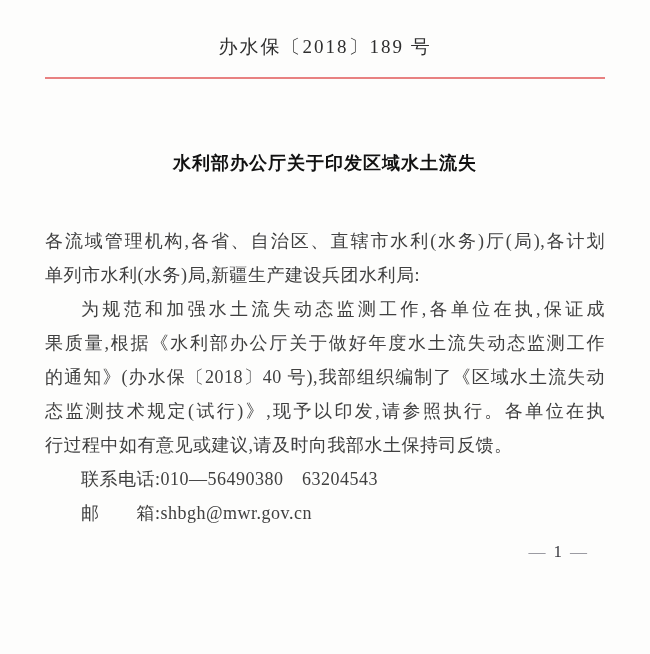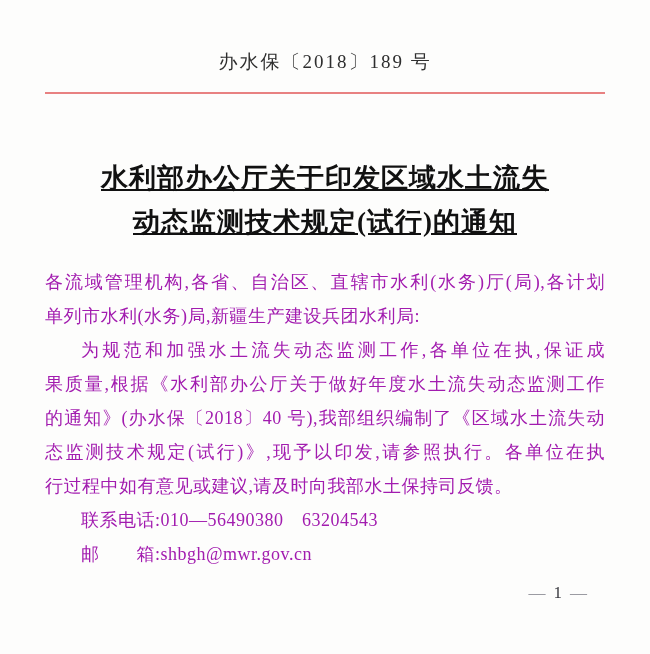--- a/index.html
+++ b/index.html
@@ -17,43 +17,41 @@
     box-sizing: border-box;
     padding-top: 34px;
     position: relative;
   }
   .doc-number {
     text-align: center;
     font-size: 19px;
     line-height: 26px;
     letter-spacing: 2px;
     color: #2e2e2e;
-    margin-top: 15px;
   }
   .red-line {
     height: 2px;
     margin: 17px 45px 0 45px;
     border: none;
   }
   .title-block {
     margin-top: 62px;
     text-align: center;
     font-weight: bold;
     color: #111111;
   }
   .title-line {
-    font-size: 27px;
+    font-size: 18px;
     line-height: 44px;
     letter-spacing: 1px;
-    text-decoration: underline;
   }
   .body-block {
-    margin: 21px 45px 0 45px;
+    margin: 39px 45px 0 45px;
     font-size: 18px;
-    color: #a21caf;
+    color: #404040;
   }
   .line {
     line-height: 34px;
     white-space: pre-wrap;
     letter-spacing: 0.5px;
   }
   .just {
     text-align: justify;
     text-align-last: justify;
   }
@@ -77,21 +75,20 @@
 <body>
 
 <div class="page">
 
   <div class="doc-number">办水保〔2018〕189 号</div>
 
   <div class="red-line" style="background: rgb(232, 129, 129);"></div>
 
   <div class="title-block">
     <div class="title-line">水利部办公厅关于印发区域水土流失</div>
-    <div class="title-line">动态监测技术规定(试行)的通知</div>
   </div>
 
   <div class="body-block">
     <div class="line just">各流域管理机构,各省、自治区、直辖市水利(水务)厅(局),各计划</div>
     <div class="line plain">单列市水利(水务)局,新疆生产建设兵团水利局:</div>
     <div class="line just indent">为规范和加强水土流失动态监测工作,各单位在执,保证成</div>
     <div class="line just">果质量,根据《水利部办公厅关于做好年度水土流失动态监测工作</div>
     <div class="line just">的通知》(办水保〔2018〕40 号),我部组织编制了《区域水土流失动</div>
     <div class="line just">态监测技术规定(试行)》,现予以印发,请参照执行。各单位在执</div>
     <div class="line plain">行过程中如有意见或建议,请及时向我部水土保持司反馈。</div>

